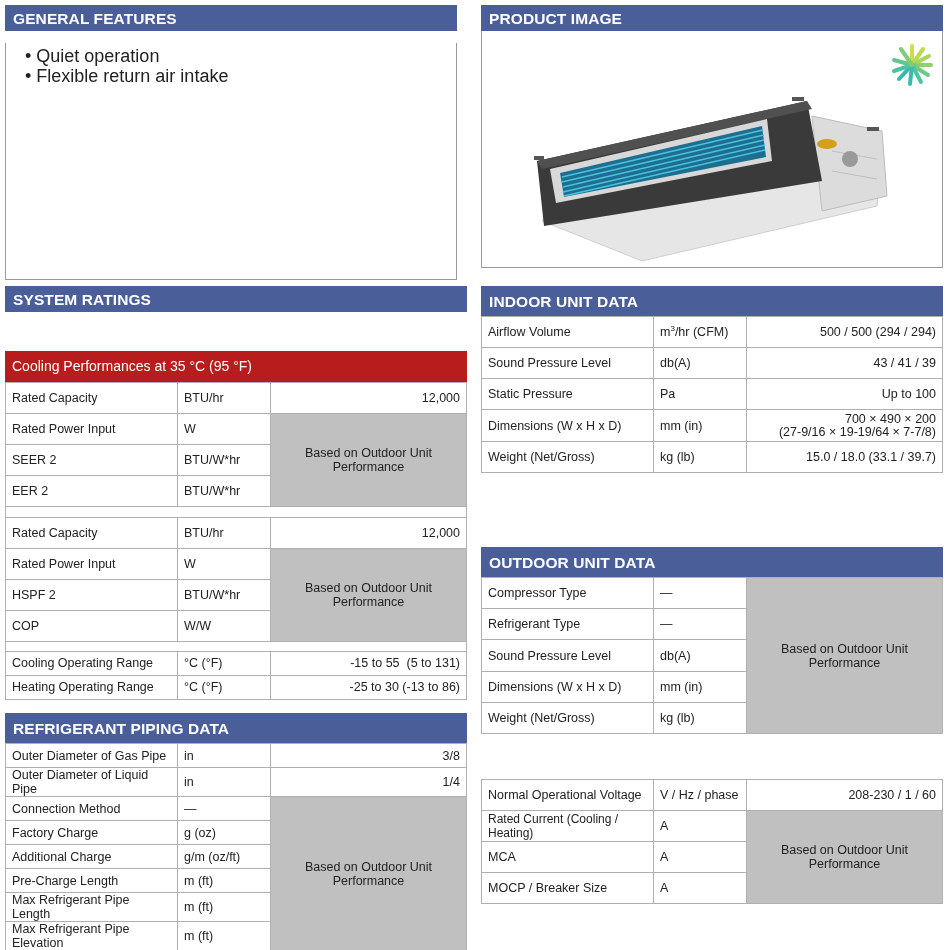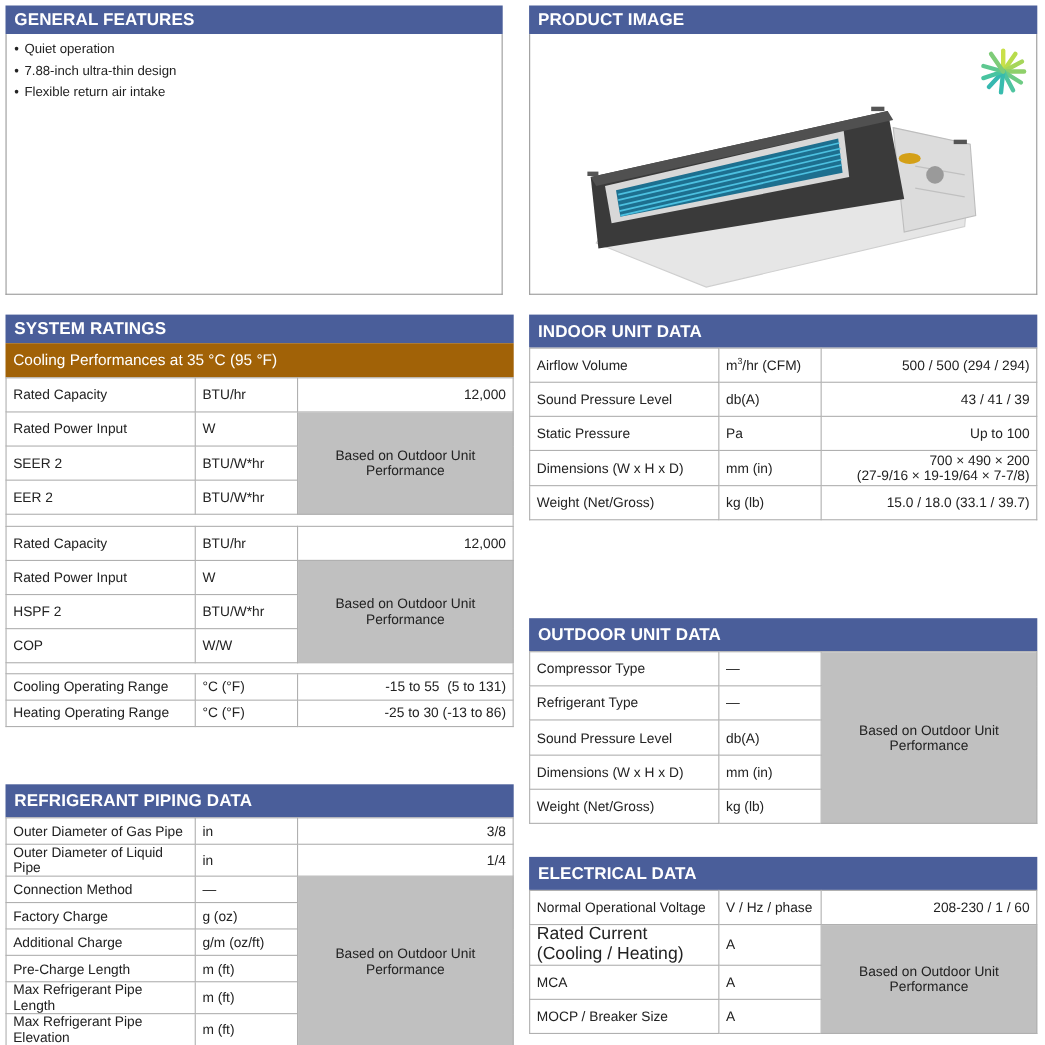--- a/index.html
+++ b/index.html
@@ -1,39 +1,38 @@
 <!DOCTYPE html>
 <html><head>
 <meta charset="utf-8">
 <style>
   html, body { margin:0; padding:0; background:#ffffff; }
   body { width:950px; height:950px; position:relative; font-family:"Liberation Sans", sans-serif; color:#222; overflow:hidden; }
   .panel { position:absolute; box-sizing:border-box; }
   .hdr { background:#4a5e9a; color:#fff; font-weight:bold; font-size:15.5px; height:26px; line-height:27px; padding-left:8px; letter-spacing:0.1px; }
   .box { border:1px solid #9a9a9a; border-top:none; box-sizing:border-box; background:#fff; }
-  .subhdr { background:#a16207; color:#fff; font-size:14px; height:31px; line-height:31px; padding-left:7px; }
+  .subhdr { background:#b91c1c; color:#fff; font-size:14px; height:31px; line-height:31px; padding-left:7px;margin-top:39px; }
   table { border-collapse:collapse; width:100%; table-layout:fixed; font-size:12.5px; }
   td { border:1px solid #b0b0b0; padding:0 6px; box-sizing:border-box; vertical-align:middle; }
   td.val { text-align:right; }
   td.gray { background:#c0c0c0; text-align:center; }
-  ul.features { list-style:none; margin:0; padding:4px 0 0 7px; font-size:12px; }
+  ul.features { list-style:none; margin:12px; padding:4px 0 0 7px; font-size:18px; }
   ul.features li { height:19.5px; line-height:19.5px; }
   ul.features li::before { content:"\2022"; margin-right:5px; }
   .spacer td { border-left:1px solid #b0b0b0; border-right:1px solid #b0b0b0; }
   .dim2 { line-height:13px; }
 </style>
 </head>
 <body>
 
 <div class="panel" style="left:5px; top:5px; width:452px; height:263px;">
   <div class="hdr">GENERAL FEATURES</div>
   <div class="box" style="height:237px;">
     <ul class="features">
       <li>Quiet operation</li>
-      <li>7.88-inch ultra-thin design</li>
       <li>Flexible return air intake</li>
     </ul>
   </div>
 </div>
 
 <div class="panel" style="left:481px; top:5px; width:462px; height:263px;">
   <div class="hdr">PRODUCT IMAGE</div>
   <div class="box" style="height:237px; position:relative;">
     <svg width="460" height="237" viewBox="0 0 460 237" style="position:absolute;left:0;top:0;">
 
@@ -238,21 +237,21 @@
     </tr>
     <tr style="height:31px">
       <td>Weight (Net/Gross)</td>
       <td>kg (lb)</td>
       <td class="val">15.0 / 18.0 (33.1 / 39.7)</td>
     </tr>
   </tbody>
     </table>
 </div>
 
-<div class="panel" style="left:481px; top:547px; width:462px;margin-top:15px;">
+<div class="panel" style="left:481px; top:547px; width:462px;">
   <div class="hdr" style="height:30px; line-height:31px;">OUTDOOR UNIT DATA</div>
   <table>
     <colgroup>
         <col style="width:172px">
         <col style="width:93px">
         <col>
       </colgroup>
     <tbody>
         <tr style="height:31px">
       <td>Compressor Type</td>
@@ -273,35 +272,34 @@
     </tr>
     <tr style="height:31px">
       <td>Weight (Net/Gross)</td>
       <td>kg (lb)</td>
     </tr>
   </tbody>
     </table>
 </div>
 
 <div class="panel" style="left:481px; top:779px; width:462px;">
-  <div class="hdr" style="height:30px; line-height:31px;">ELECTRICAL DATA</div>
   <table>
     <colgroup>
         <col style="width:172px">
         <col style="width:93px">
         <col>
       </colgroup>
     <tbody>
         <tr style="height:31px">
       <td>Normal Operational Voltage</td>
       <td>V / Hz / phase</td>
       <td class="val">208-230 / 1 / 60</td>
     </tr>
     <tr style="height:31px">
-      <td style="font-size:16px; padding-right:2px;margin-top:32px;">Rated Current (Cooling / Heating)</td>
+      <td style="font-size:12px; padding-right:2px;margin-top:32px;">Rated Current (Cooling / Heating)</td>
       <td>A</td>
       <td class="gray" rowspan="3">Based on Outdoor Unit Performance</td>
     </tr>
     <tr style="height:31px">
       <td>MCA</td>
       <td>A</td>
     </tr>
     <tr style="height:31px">
       <td>MOCP / Breaker Size</td>
       <td>A</td>

